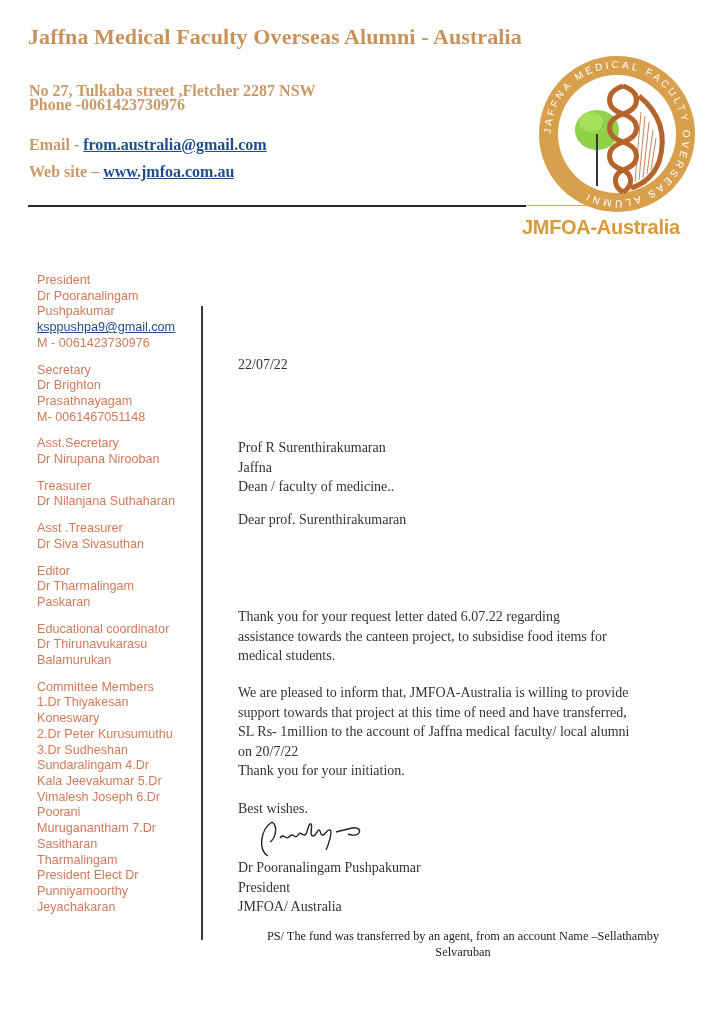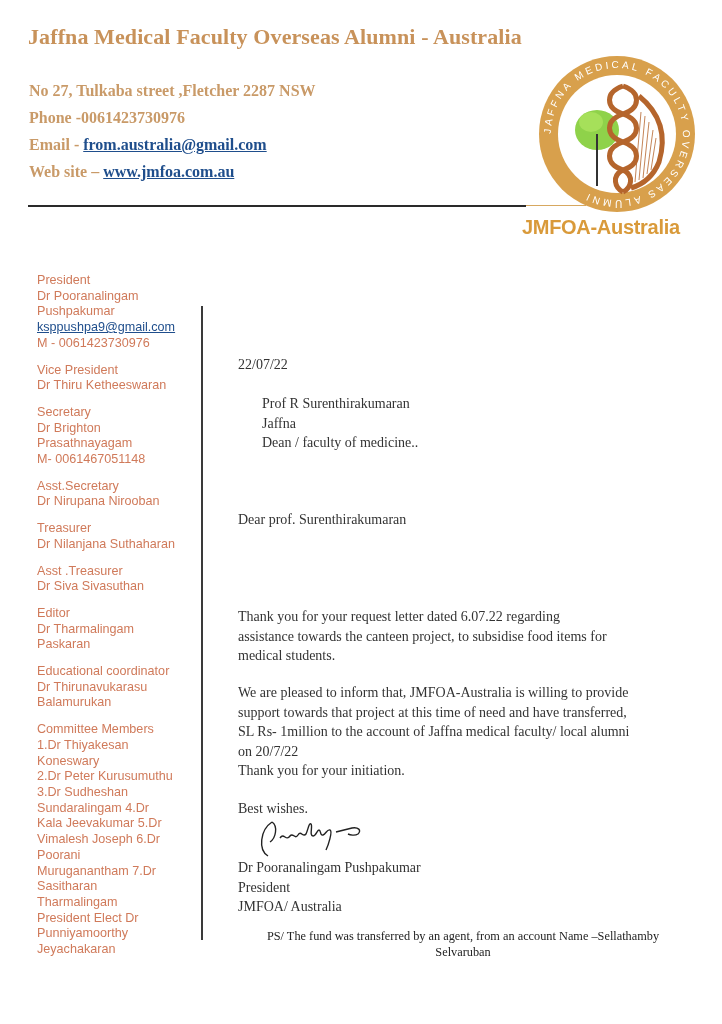--- a/index.html
+++ b/index.html
@@ -1,32 +1,32 @@
 <!DOCTYPE html>
 <html><head>
   <meta charset="utf-8">
   <style>
     html, body { margin: 0; padding: 0; background: #ffffff; }
     body { width: 722px; height: 1024px; position: relative; overflow: hidden; font-family: "Liberation Serif", serif; }
     .org-title { position: absolute; left: 28px; top: 24px; font-family: "Liberation Serif", serif; font-weight: bold; font-size: 22px; color: #c8925a; letter-spacing: 0.1px; }
     .contact { position: absolute; left: 29px; font-family: "Liberation Serif", serif; font-weight: bold; font-size: 16px; color: #c99a68; }
     .contact a { color: #1f4e8c; text-decoration: underline; }
-    .c1 { top: 82px; } .c2 { top: 109px; text-align: right; } .c3 { top: 136px; } .c4 { top: 163px; }
+    .c1 { top: 82px; } .c2 { top: 96px; text-align: right; } .c3 { top: 136px; } .c4 { top: 163px; }
     .rule-dark { position: absolute; left: 28px; top: 205px; width: 498px; height: 2px; background: #2a2a2a; }
     .rule-gold { position: absolute; left: 526px; top: 205px; width: 60px; height: 1px; background: #d7a860; }
     .logo { position: absolute; left: 535px; top: 52px; width: 164px; height: 164px; }
     .logo-caption { position: absolute; left: 522px; top: 216px; font-family: "Liberation Sans", sans-serif; font-weight: bold; font-size: 20px; color: #d99a3a; letter-spacing: -0.3px; }
     .sidebar { position: absolute; left: 37px; top: 273px; width: 170px; font-family: "Liberation Sans", sans-serif; font-size: 12.6px; line-height: 15.7px; color: #d07a5a; }
     .sidebar .group { margin-bottom: 11px; }
     .sidebar .line { display: block; white-space: nowrap; }
     .sidebar a { color: #1f4e8c; text-decoration: underline; }
     .vline { position: absolute; left: 201px; top: 306px; width: 1.5px; height: 634px; background: #3a3a3a; }
     .letter { position: absolute; left: 238px; font-family: "Liberation Serif", serif; font-size: 14px; line-height: 19.5px; color: #333; }
     .date { top: 355px; }
-    .recipient { top: 394px; margin-left: 24px; }
+    .recipient { top: 438px; }
     .salutation { top: 510px; font-family: Liberation Serif, serif; }
     .subject { top: 549px; font-weight: bold; width: 440px; line-height: 19.5px; letter-spacing: -0.4px; }
     .para1 { top: 607px; width: 440px; }
     .para2 { top: 683px; width: 450px; }
     .closing { top: 799px; }
     .signature { position: absolute; left: 258px; top: 816px; width: 130px; height: 44px; }
     .signer { top: 858px; }
     .ps { top: 928px; width: 450px; font-size: 12.3px; line-height: 16px; color: #222; text-align: center; }
     .line { display: block; }
   </style>
@@ -74,24 +74,20 @@
 </svg>
 <div class="logo-caption">JMFOA-Australia</div>
 
 <div class="sidebar">
   <div class="group">
     <span class="line">President</span>
     <span class="line">Dr Pooranalingam</span>
     <span class="line">Pushpakumar</span>
     <a class="line">ksppushpa9@gmail.com</a>
     <span class="line">M - 0061423730976</span>
-  </div>
-  <div class="group">
-    <span class="line">Vice President</span>
-    <span class="line">Dr Thiru Ketheeswaran</span>
   </div>
   <div class="group">
     <span class="line">Secretary</span>
     <span class="line">Dr Brighton</span>
     <span class="line">Prasathnayagam</span>
     <span class="line">M- 0061467051148</span>
   </div>
   <div class="group">
     <span class="line">Asst.Secretary</span>
     <span class="line">Dr Nirupana Nirooban</span>

